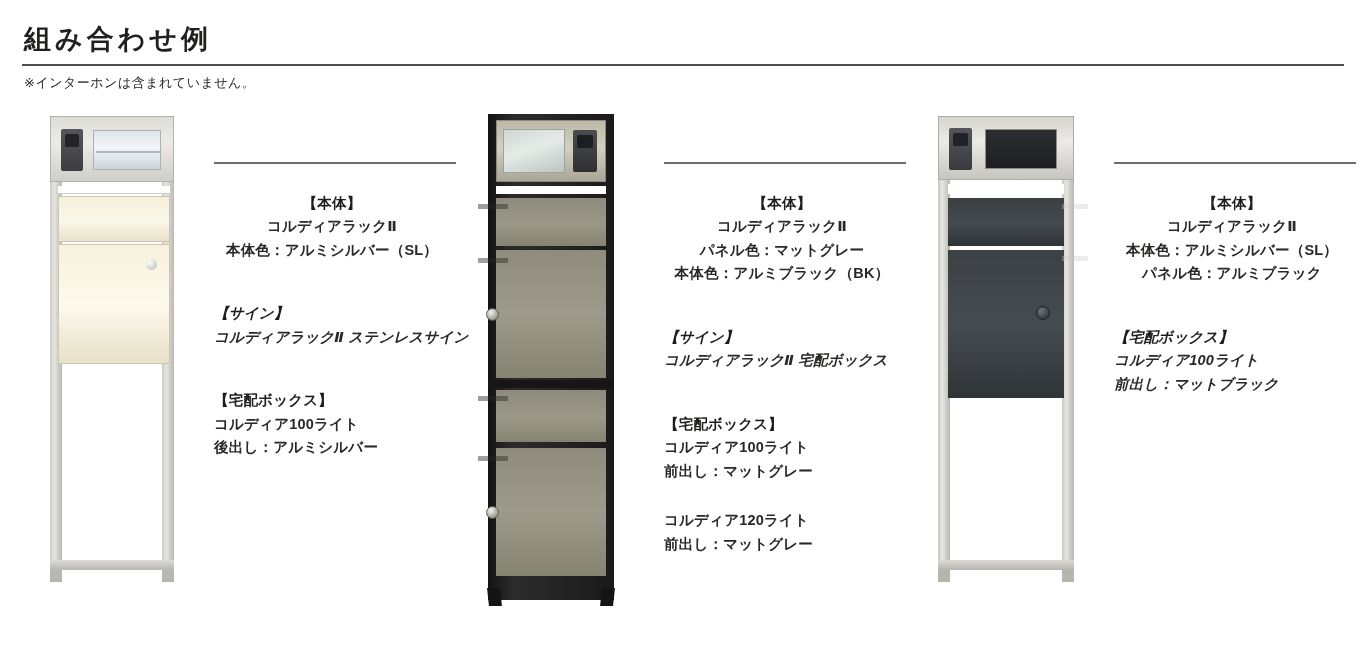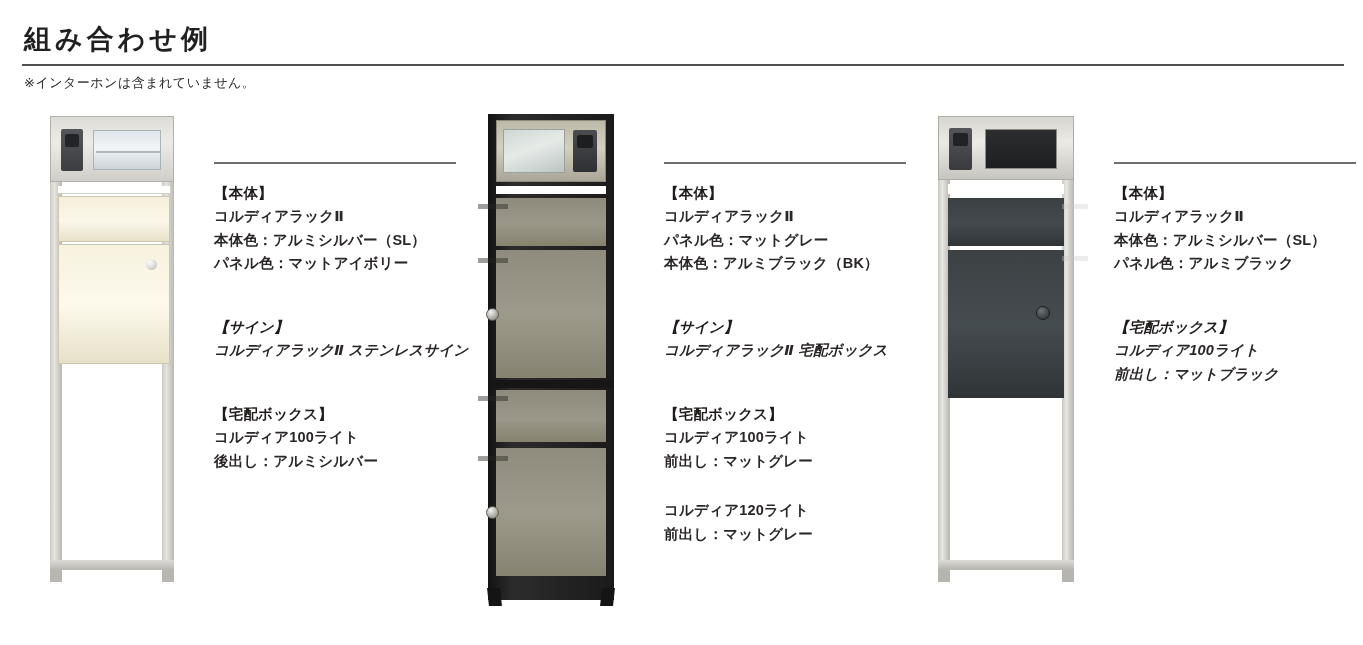--- a/index.html
+++ b/index.html
@@ -53,21 +53,21 @@
   .col-1 .spec-block { left: 186px; }
   .col-2 .spec-block { left: 190px; }
   .col-3 .spec-block { left: 190px; }
 
   .spec-rule {
     width: 242px; height: 0;
     border-top: 2px solid #6d6d6d;
     margin: 54px 0 0 14px;
   }
   .spec-group { margin: 0 0 0 14px; }
-  .spec-group.g-top    { padding-top: 18px; }
+  .spec-group.g-top    { padding-top: 28px; text-align: center; }
   .spec-group.g-mid    { padding-top: 40px; font-style: italic; }
   .spec-group.g-bottom { padding-top: 40px; }
   .spec-group.g-extra  { padding-top: 26px; }
 
   .spec-head {
     font-size: 14.5px;
     font-weight: 700;
     color: #1f1c1b;
     line-height: 1.62;
     letter-spacing: .2px;
@@ -308,21 +308,20 @@
       <div class="foot-r"></div>
     </div>
 
     <div class="spec-block">
       <div class="spec-rule"></div>
 
       <div class="spec-group g-top">
         <div class="spec-head">【本体】</div>
         <div class="spec-line">コルディアラックⅡ</div>
         <div class="spec-line">本体色：アルミシルバー（SL）</div>
-        <div class="spec-line">パネル色：マットアイボリー</div>
       </div>
 
       <div class="spec-group g-mid">
         <div class="spec-head">【サイン】</div>
         <div class="spec-line">コルディアラックⅡ ステンレスサイン</div>
       </div>
 
       <div class="spec-group g-bottom">
         <div class="spec-head">【宅配ボックス】</div>
         <div class="spec-line">コルディア100ライト</div>

